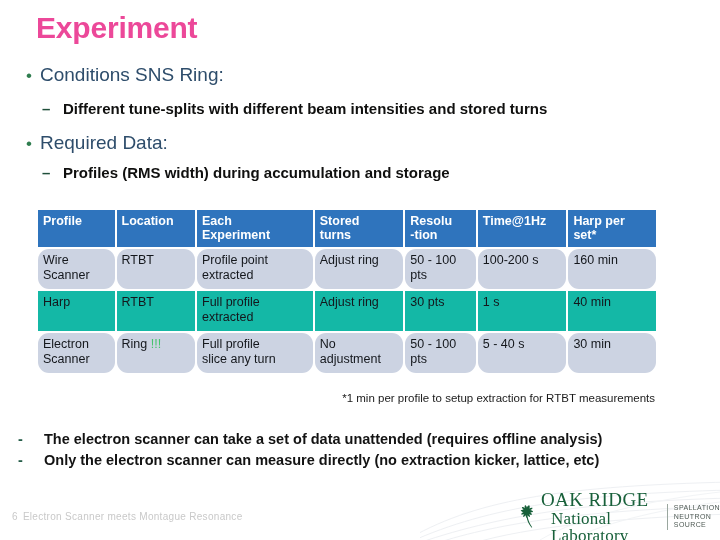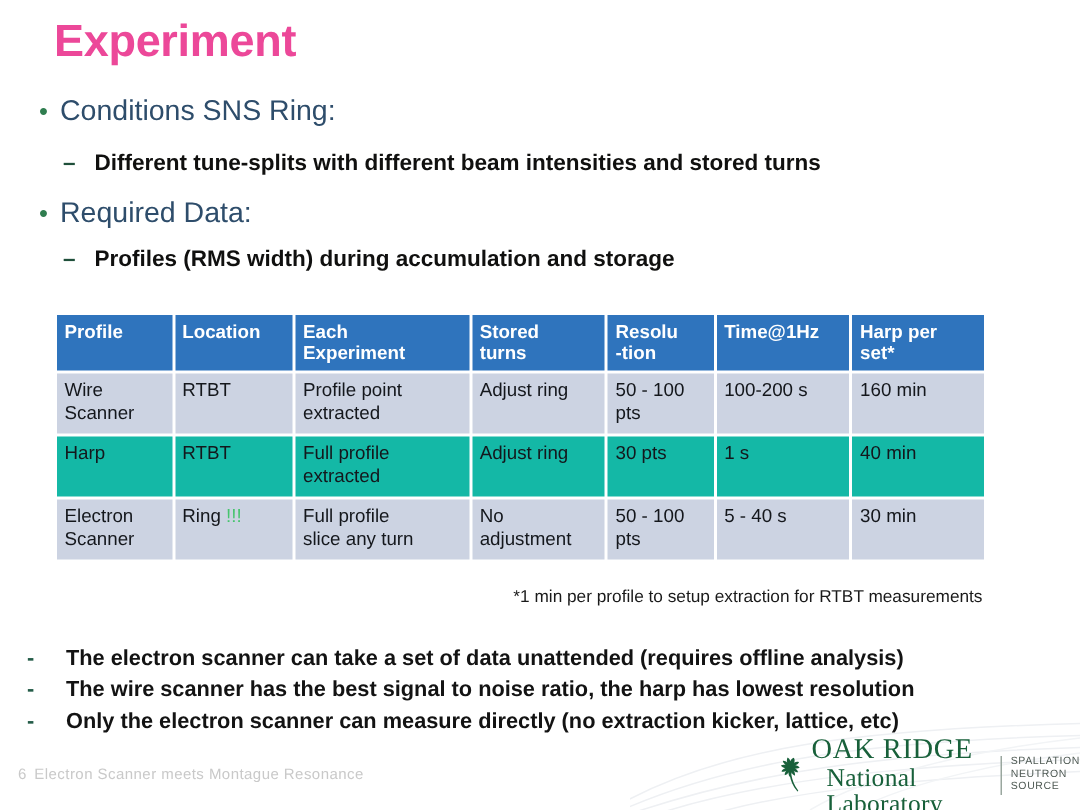--- a/index.html
+++ b/index.html
@@ -100,21 +100,21 @@
   table.data td {
     color: #14171c;
     font-weight: normal;
     text-align: left;
     vertical-align: top;
     padding: 4px 5px 6px 5px;
     line-height: 14.5px;
     height: 40px;
     box-sizing: border-box;
   }
-  table.data tr.shade td { background: #ccd3e2; }
+  table.data tr.shade td { background: #ccd3e2; border-radius: 11px; }
   table.data tr.light td { background: #14b8a6; }
 
   
   col.c0 { width: 76px; }
   col.c1 { width: 78px; }
   col.c2 { width: 115px; }
   col.c3 { width: 88px; }
   col.c4 { width: 70px; }
   col.c5 { width: 88px; }
   col.c6 { width: 87px; }
@@ -374,23 +374,20 @@
         </tr>
       </tbody>
     </table>
   </div>
 
   <div class="footnote">*1 min per profile to setup extraction for RTBT measurements</div>
 
   <div class="blist">
     <div class="row">
       <span class="dash">-</span><span>The electron scanner can take a set of data unattended (requires offline analysis)</span>
-    </div>
-    <div class="row">
-      <span class="dash">-</span><span>The wire scanner has the best signal to noise ratio, the harp has lowest resolution</span>
     </div>
     <div class="row">
       <span class="dash">-</span><span>Only the electron scanner can measure directly (no extraction kicker, lattice, etc)</span>
     </div>
   </div>
 
   <div class="bg-swoosh">
     <svg width="300" height="60" viewBox="0 0 300 60" xmlns="http://www.w3.org/2000/svg">
       <g fill="none" stroke="#eef0f3" stroke-width="1">
         <path d="M-10,58 C60,18 150,6 310,2"></path>

